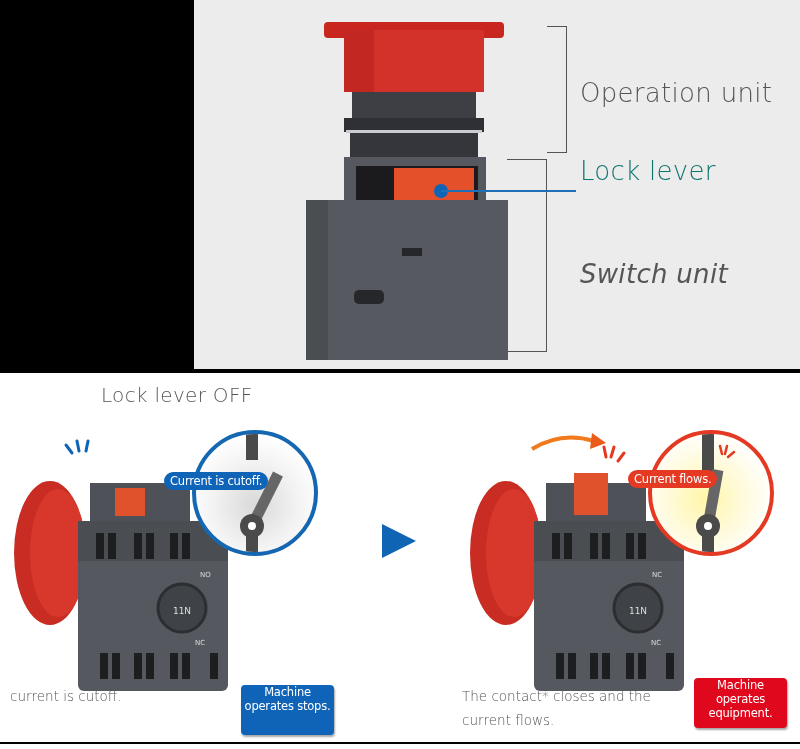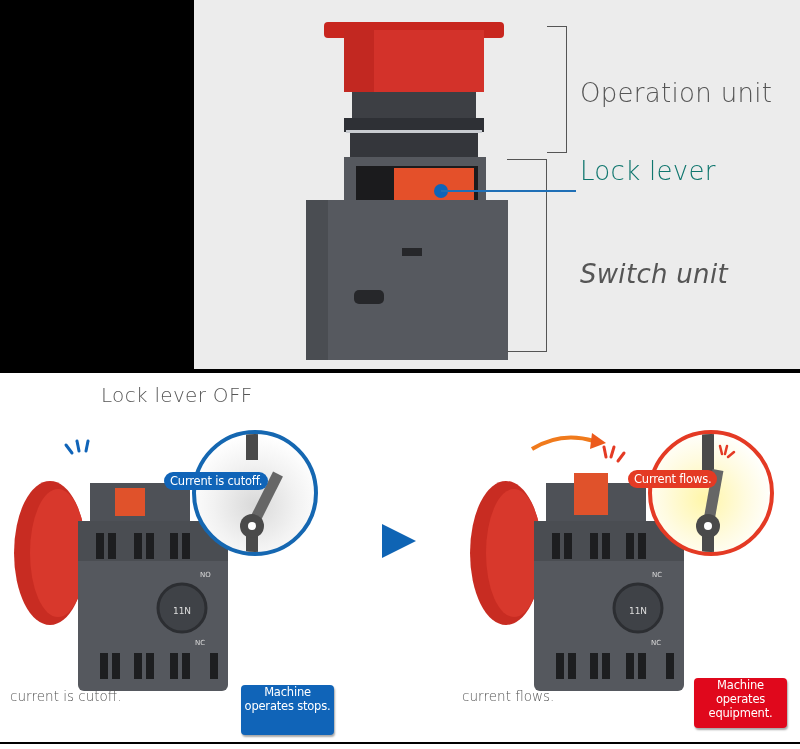--- a/index.html
+++ b/index.html
@@ -191,20 +191,21 @@
 
 <div class="bubble off">Current is cutoff.</div>
 <div class="bubble on">Current flows.</div>
 
 <div class="arrow-next"></div>
 
 <div class="desc off">
   <div>current is cutoff.</div>
 </div>
 <div class="desc on">
+  <div>The contact* closes and the</div>
   <div>current flows.</div>
 </div>
 
 <div class="result-btn off">
   <div>
     <div>Machine</div>
     <div>operates stops.</div>
   </div>
 </div>
 <div class="result-btn on">

